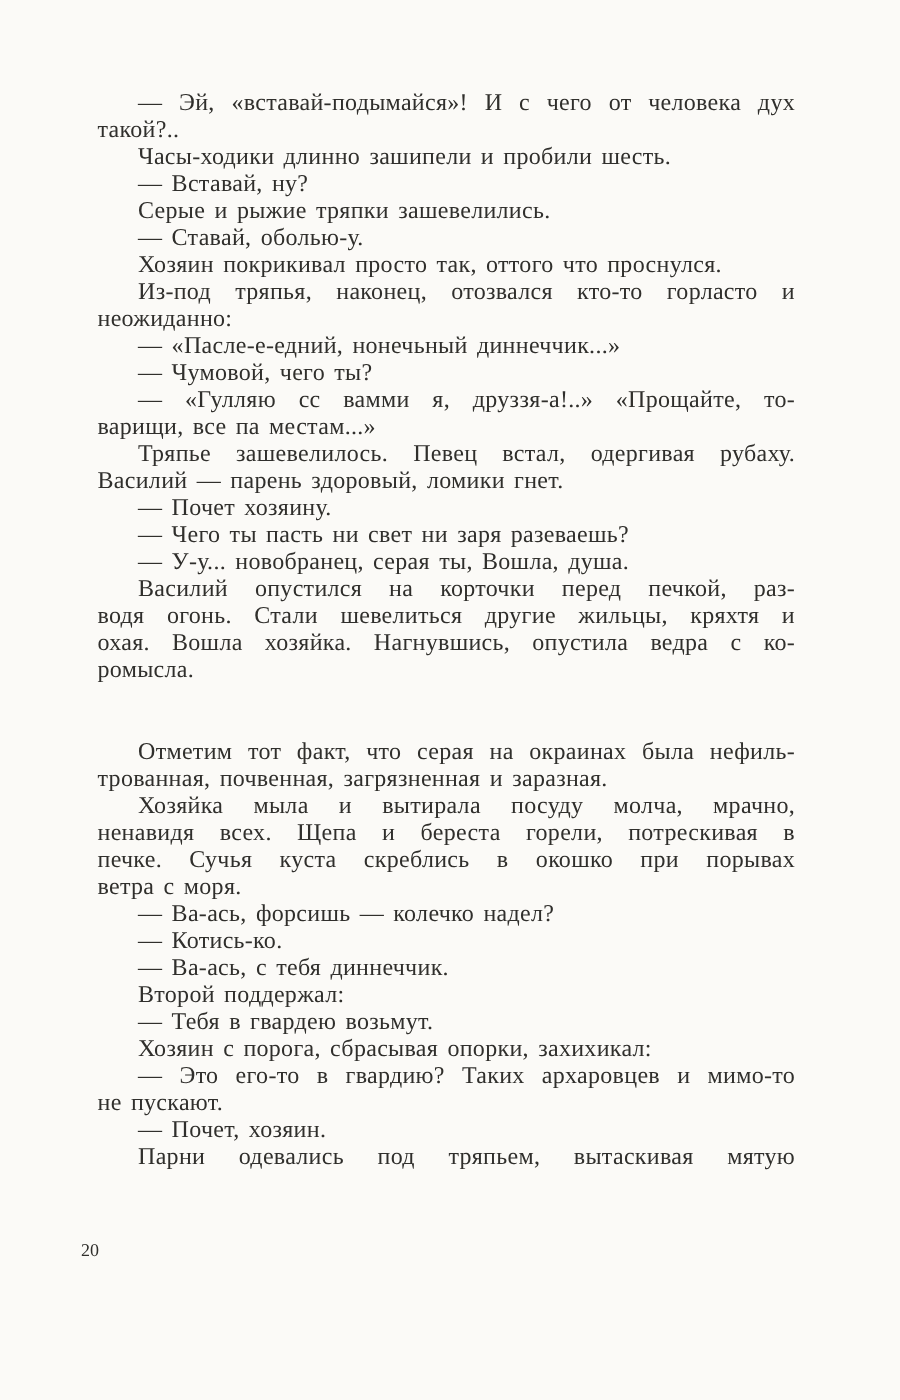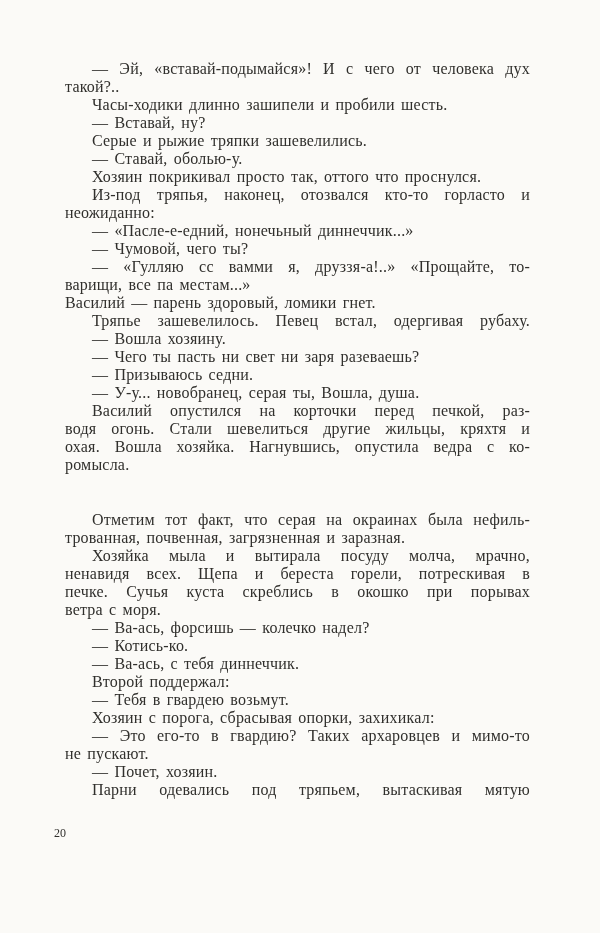--- a/index.html
+++ b/index.html
@@ -57,25 +57,24 @@
       <div class="line indent">— Вставай, ну?</div>
       <div class="line indent">Серые и рыжие тряпки зашевелились.</div>
       <div class="line indent">— Ставай, оболью-у.</div>
       <div class="line indent">Хозяин покрикивал просто так, оттого что проснулся.</div>
       <div class="line indent justify">Из-под тряпья, наконец, отозвался кто-то горласто и</div>
       <div class="line">неожиданно:</div>
       <div class="line indent">— «Пасле-е-едний, нонечьный диннеччик...»</div>
       <div class="line indent">— Чумовой, чего ты?</div>
       <div class="line indent justify">— «Гулляю сс вамми я, друззя-а!..» «Прощайте, то-</div>
       <div class="line">варищи, все па местам...»</div>
+      <div class="line indent justify">Тряпье зашевелилось. Певец встал, одергивая рубаху.</div>
       <div class="line">Василий — парень здоровый, ломики гнет.</div>
-      <div class="line indent justify">Тряпье зашевелилось. Певец встал, одергивая рубаху.</div>
-      <div class="line indent">— Вошла хозяину.</div>
+      <div class="line indent">— Почет хозяину.</div>
       <div class="line indent">— Чего ты пасть ни свет ни заря разеваешь?</div>
-      <div class="line indent">— Призываюсь седни.</div>
       <div class="line indent">— У-у... новобранец, серая ты, Вошла, душа.</div>
       <div class="line indent justify">Василий опустился на корточки перед печкой, раз-</div>
       <div class="line justify">водя огонь. Стали шевелиться другие жильцы, кряхтя и</div>
       <div class="line justify">охая. Вошла хозяйка. Нагнувшись, опустила ведра с ко-</div>
       <div class="line">ромысла.</div>
       <div class="line indent justify" style="margin-top: 37px;">Отметим тот факт, что серая на окраинах была нефиль-</div>
       <div class="line">трованная, почвенная, загрязненная и заразная.</div>
       <div class="line indent justify" style="">Хозяйка мыла и вытирала посуду молча, мрачно,</div>
       <div class="line justify">ненавидя всех. Щепа и береста горели, потрескивая в</div>
       <div class="line justify">печке. Сучья куста скреблись в окошко при порывах</div>

